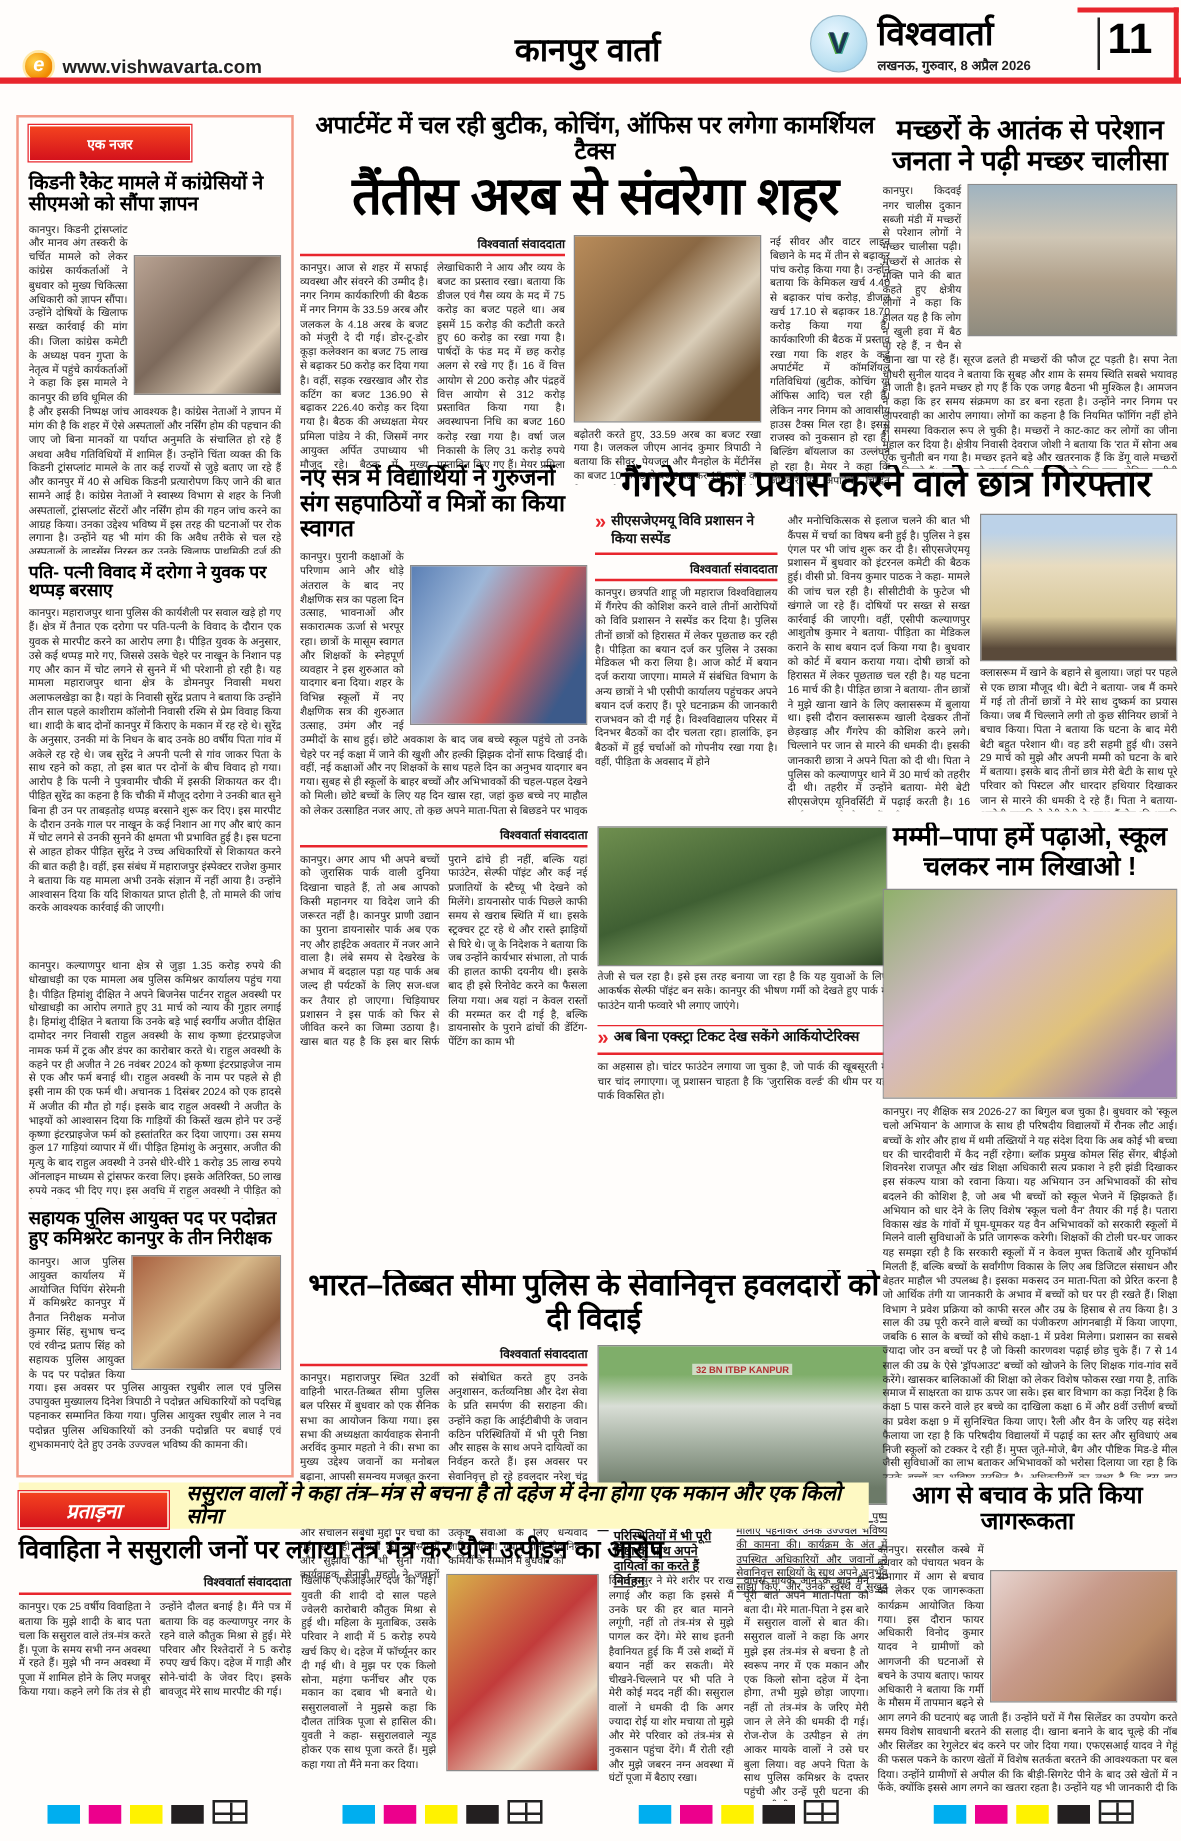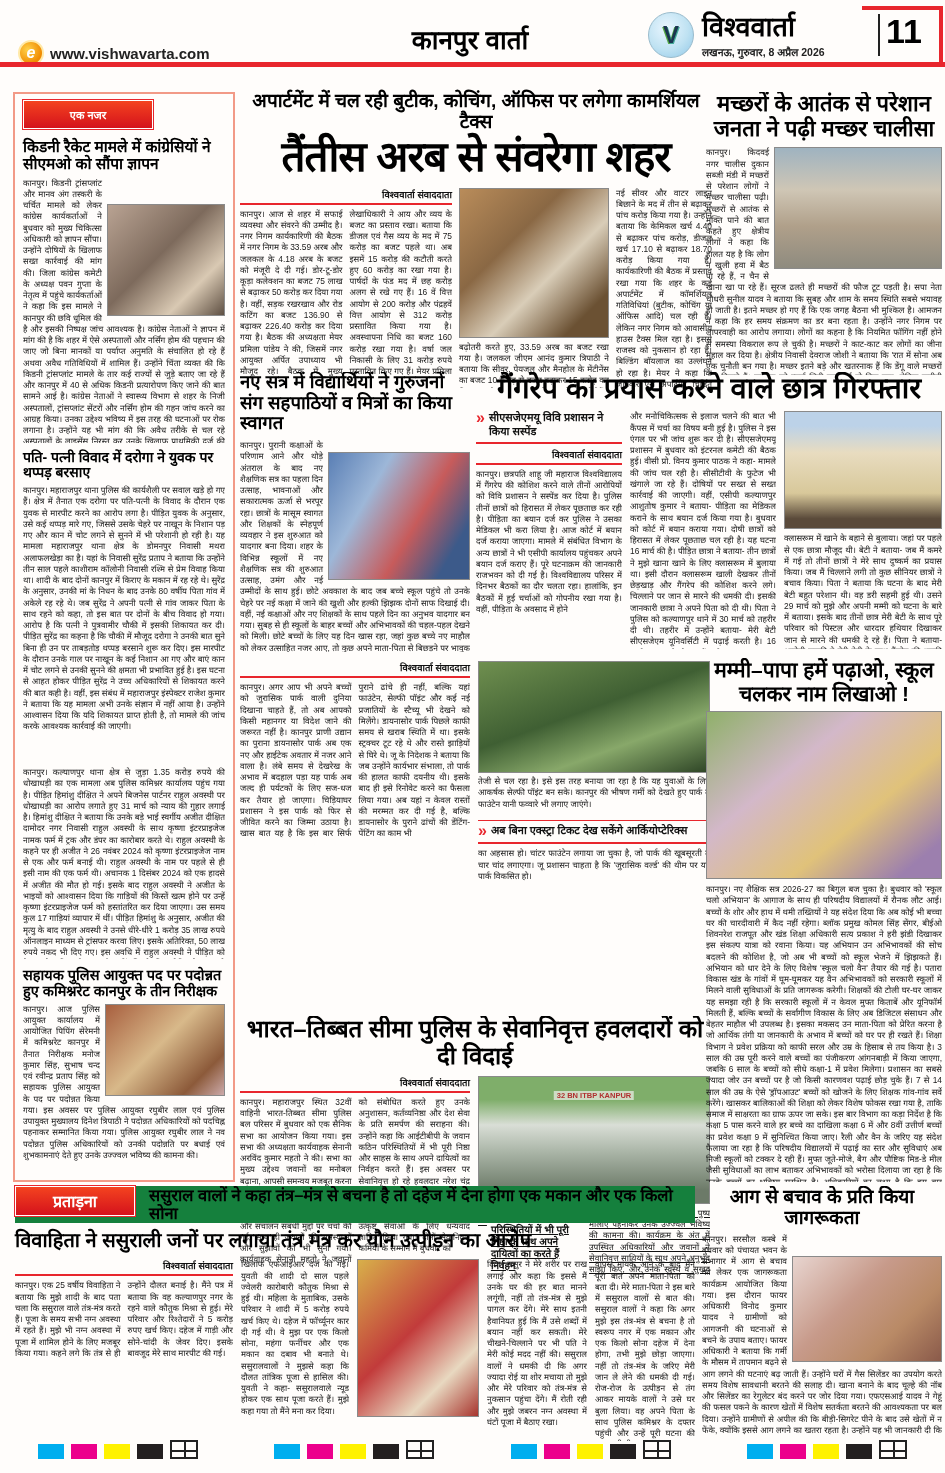--- a/index.html
+++ b/index.html
@@ -168,21 +168,21 @@
 
   <div class="abs" style="left:702px;top:1186px;width:240px;height:250px;overflow:hidden;">
     <div class="hl" style="font-size:19px;text-align:center;">आग से बचाव के प्रति किया जागरूकता</div>
     <div class="body-text" style="margin-top:5px;height:222px;">
       <span class="photo" style="float:right;width:150px;height:106px;margin:22px 0 4px 5px;background:linear-gradient(135deg,#e8d5d0,#c79a8a 40%,#b98a66 70%,#8a5a4a);"></span>
       <span>कानपुर। सरसौल कस्बे में बुधवार को पंचायत भवन के सभागार में आग से बचाव को लेकर एक जागरूकता कार्यक्रम आयोजित किया गया। इस दौरान फायर अधिकारी विनोद कुमार यादव ने ग्रामीणों को आगजनी की घटनाओं से बचने के उपाय बताए। फायर अधिकारी ने बताया कि गर्मी के मौसम में तापमान बढ़ने से आग लगने की घटनाएं बढ़ जाती हैं। उन्होंने घरों में गैस सिलेंडर का उपयोग करते समय विशेष सावधानी बरतने की सलाह दी। खाना बनाने के बाद चूल्हे की नॉब और सिलेंडर का रेगुलेटर बंद करने पर जोर दिया गया। एफएसआई यादव ने गेहूं की फसल पकने के कारण खेतों में विशेष सतर्कता बरतने की आवश्यकता पर बल दिया। उन्होंने ग्रामीणों से अपील की कि बीड़ी-सिगरेट पीने के बाद उसे खेतों में न फेंके, क्योंकि इससे आग लगने का खतरा रहता है। उन्होंने यह भी जानकारी दी कि फायर विभाग द्वारा ग्रामीण क्षेत्रों में 26 मार्च से 3 अप्रैल तक जन जागरूकता अभियान चलाया जा रहा है। इस अभियान के तहत लोगों को आग से बचाव के विभिन्न उपायों से अवगत कराया जा रहा है। एफएसआई यादव ने फायर विभाग का सीयूजी नंबर और अपना व्यक्तिगत मोबाइल नंबर साझा किया। उन्होंने ग्रामीणों से आग लगने की किसी भी स्थिति में तुरंत सूचना देने का आग्रह किया, ताकि फायर ब्रिगेड की टीम समय पर पहुंचकर आग पर काबू पा सके। इस अवसर पर ग्राम प्रधान रामकुमार, पंचायत सचिव अनिल शुक्ला, रेखा, उमेश फायरकर्मी सहित कई अन्य ग्रामीण उपस्थित रहे।</span>
     </div>
   </div>
 
   <div class="abs" style="left:15px;top:1186px;width:680px;">
-    <div style="display:flex;align-items:flex-start;background:#15803d;">
+    <div style="display:flex;align-items:flex-end;background:#fef9c3;font-style:italic;">
       <div class="label-box" style="width:118px;height:28px;font-size:16px;flex:none;">प्रताड़ना</div>
       <div class="hl" style="font-size:16.5px;margin-left:14px;">ससुराल वालों ने कहा तंत्र–मंत्र से बचना है तो दहेज में देना होगा एक मकान और एक किलो सोना</div>
     </div>
     <div class="hl" style="font-size:20px;margin-top:6px;">विवाहिता ने ससुराली जनों पर लगाया तंत्र मंत्र कर यौन उत्पीड़न का आरोप</div>
 
     <div style="display:flex;gap:8px;margin-top:8px;height:182px;overflow:hidden;">
       <div style="width:218px;">
         <div class="byline">विश्ववार्ता संवाददाता</div>
         <div class="body-text cols2" style="height:160px;">कानपुर। एक 25 वर्षीय विवाहिता ने बताया कि मुझे शादी के बाद पता चला कि ससुराल वाले तंत्र-मंत्र करते हैं। पूजा के समय सभी नग्न अवस्था में रहते हैं। मुझे भी नग्न अवस्था में पूजा में शामिल होने के लिए मजबूर किया गया। कहने लगे कि तंत्र से ही उन्होंने दौलत बनाई है। मैंने पत्र में बताया कि वह कल्याणपुर नगर के रहने वाले कौतुक मिश्रा से हुई। मेरे परिवार और रिश्तेदारों ने 5 करोड़ रुपए खर्च किए। दहेज में गाड़ी और सोने-चांदी के जेवर दिए। इसके बावजूद मेरे साथ मारपीट की गई।</div>
       </div>

